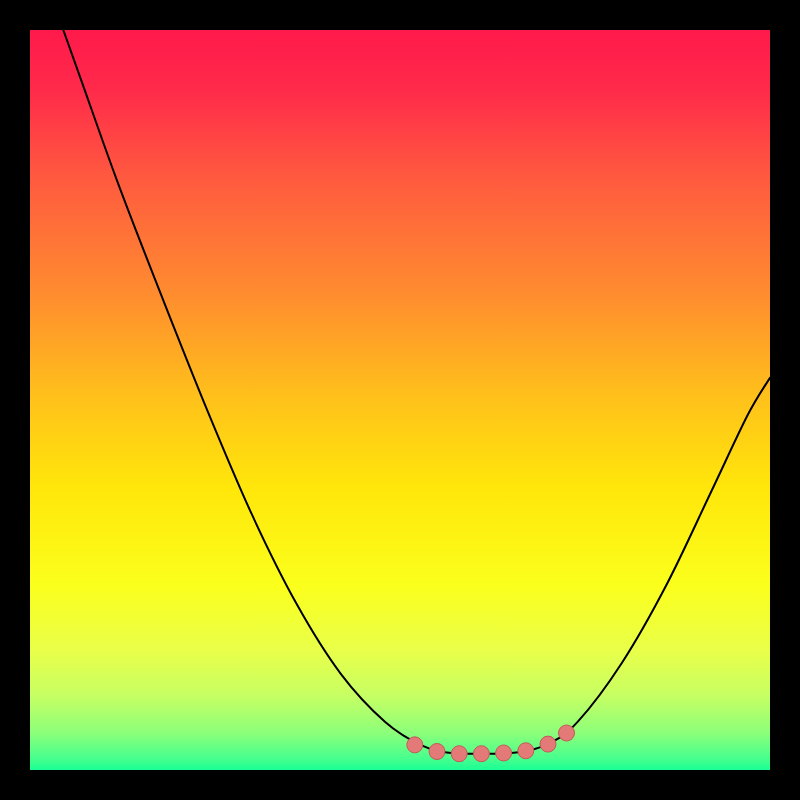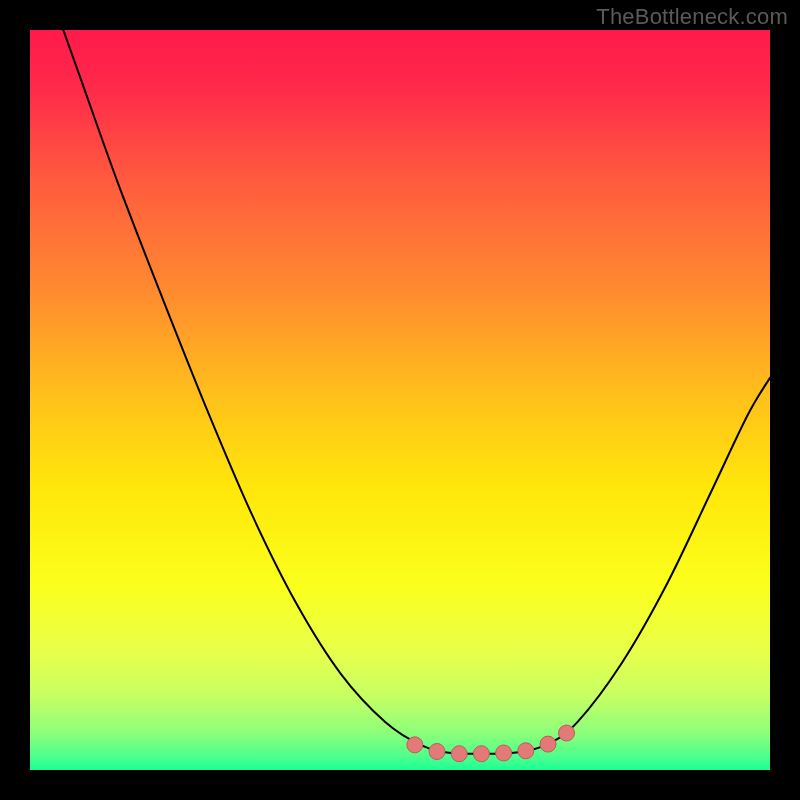--- a/index.html
+++ b/index.html
@@ -36,21 +36,20 @@
   .plot-box svg {
     display: block;
     width: 740px;
     height: 740px;
   }
 </style>
 </head>
 <body>
 
 <div class="frame">
-  <div class="watermark">TheBottleneck.com</div>
 
   <div class="plot-box">
     <svg id="plot-svg" viewBox="0 0 740 740">
       <defs>
         <linearGradient id="bg-grad" x1="0" y1="0" x2="0" y2="1">
             <stop offset="0.00%" stop-color="#ff1a4b"></stop>
             <stop offset="8.00%" stop-color="#ff2a4a"></stop>
             <stop offset="20.00%" stop-color="#ff5a3f"></stop>
             <stop offset="35.00%" stop-color="#ff8a30"></stop>
             <stop offset="50.00%" stop-color="#ffc21a"></stop>

